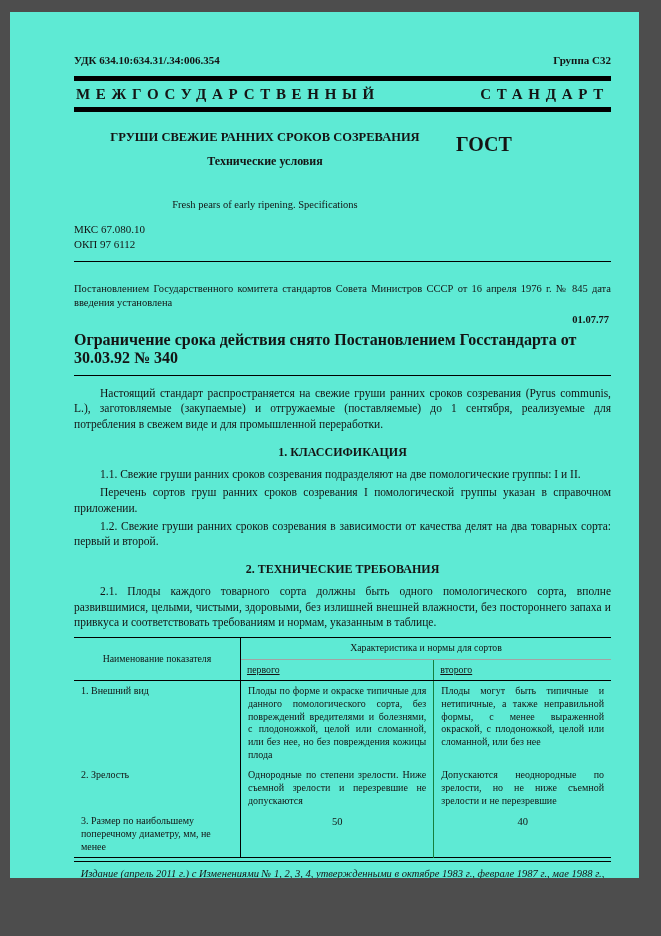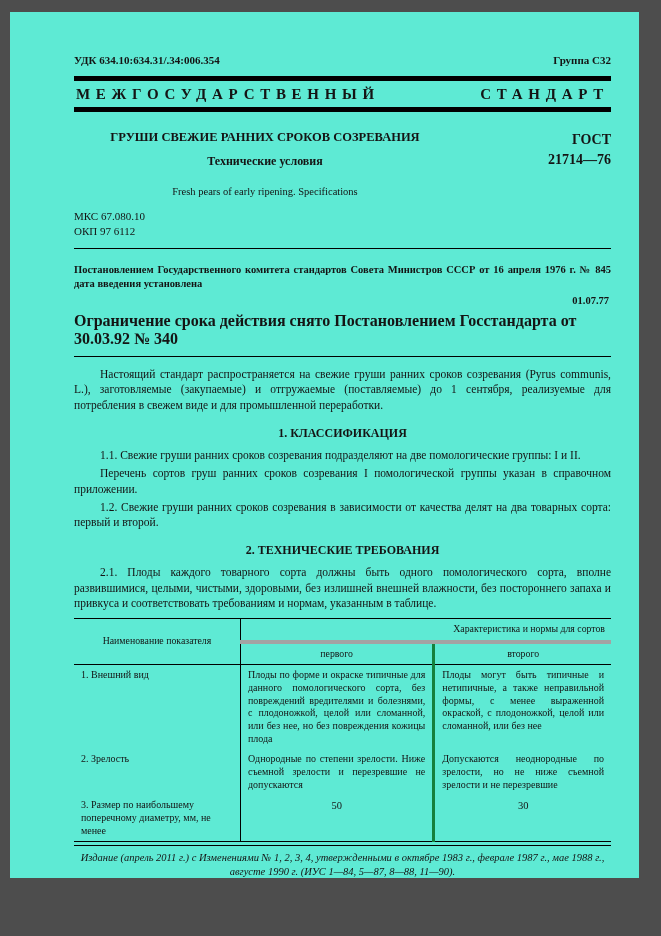--- a/index.html
+++ b/index.html
@@ -26,40 +26,40 @@
   .banner-text {
     font-weight: bold; font-size: 15px;
     padding: 5px 2px 4px 2px;
     text-align: justify; text-align-last: justify;
     letter-spacing: .38em;
   }
   .title-block { display: flex; margin-top: 16px; }
   .title-left { flex: 1; text-align: center; padding-top: 2px; }
   .doc-title { font-weight: bold; font-size: 12.5px; }
   .doc-subtitle { font-weight: bold; font-size: 12px; margin-top: 9px; }
-  .doc-title-en { font-size: 10.5px; margin-top: 17px; }
-  .gost-box { width: 155px; text-align: right; font-weight: bold; font-size: 14px; line-height: 1.45; padding-top: 2px; }
+  .doc-title-en { font-size: 10.5px; margin-top: 30px; }
+  .gost-box { width: 155px; text-align: left; font-weight: bold; font-size: 20px; line-height: 1.45; padding-top: 2px; }
   .codes { margin-top: 12px; font-size: 11px; line-height: 1.4; }
   .rule { border-top: 1px solid #000; margin-top: 8px; height: 0; }
-  .decree { font-weight: bold; font-size: 10.5px; margin-top: 14px; line-height: 1.4; text-align: justify; }
+  .decree { font-weight: normal; font-size: 10.5px; margin-top: 20px; line-height: 1.4; text-align: justify; }
   .date { font-weight: bold; font-size: 10.5px; text-align: right; margin-top: 3px; padding-right: 2px; }
   .limitation { font-weight: bold; font-size: 16px; margin-top: 6px; }
   .para { font-size: 11.5px; line-height: 1.33; text-align: justify; text-indent: 26px; margin-top: 3px; }
   .intro { margin-top: 10px; }
   .sec-heading { font-weight: bold; font-size: 12px; text-align: center; margin-top: 13px; margin-bottom: 7px; }
   table.req {
     width: 100%; border-collapse: collapse; margin-top: 7px;
     font-size: 10px; line-height: 1.27;
     border-top: 1.5px solid #000; border-bottom: 1px solid #000;
   }
   .req th { font-weight: normal; font-size: 9.8px; padding: 4px 6px; }
   .th-ind { border-right: 1px solid #000; border-bottom: 1px solid #000; text-align: center; vertical-align: middle; width: 31%; }
-  .th-span { border-bottom: 4px solid #a3a3a3; text-align: right; margin-left: 40px; }
-  .th-sub { border-bottom: 1px solid #000; text-align: center; width: 36%; }
-  .bl { border-left: 3px solid #15803d; }
+  .th-span { border-bottom: 1px solid #a3a3a3; text-align: center; margin-left: 40px; }
+  .th-sub { border-bottom: 1px solid #000; text-align: left; width: 36%; text-decoration: underline; }
+  .bl { border-left: 1px solid #15803d; }
   .req td { vertical-align: top; padding: 4px 7px; }
   .td-ind { border-right: 1px solid #000; text-align: left; padding-left: 9px; }
   .td-val { text-align: justify; }
   .td-num { text-align: center; vertical-align: middle; font-size: 10.5px; }
   .official-row { display: flex; justify-content: space-between; font-weight: bold; font-size: 11px; margin-top: 6px; }
   .footer-rule { border-top: 1px solid #000; margin-top: 3px; height: 0; }
   .edition-note { font-style: italic; font-size: 10.5px; text-align: center; margin-top: 5px; line-height: 1.3; padding: 0 6px; }
   .copyrights { text-align: right; font-size: 11px; margin-top: 4px; line-height: 1.35; padding-right: 2px; }
 </style>
 </head>
@@ -79,21 +79,20 @@
   </div>
 
   <div class="title-block">
     <div class="title-left">
       <div class="doc-title">ГРУШИ СВЕЖИЕ РАННИХ СРОКОВ СОЗРЕВАНИЯ</div>
       <div class="doc-subtitle">Технические условия</div>
       <div class="doc-title-en">Fresh pears of early ripening. Specifications</div>
     </div>
     <div class="gost-box">
       <div>ГОСТ</div>
-      <div>21714—76</div>
     </div>
   </div>
 
   <div class="codes">
     <div>МКС 67.080.10</div>
     <div>ОКП 97 6112</div>
   </div>
 
   <div class="rule"></div>
 
@@ -131,21 +130,21 @@
         <td class="td-val bl">Плоды могут быть типичные и нетипичные, а также неправильной формы, с менее выраженной окраской, с плодоножкой, целой или сломанной, или без нее</td>
       </tr>
       <tr>
         <td class="td-ind">2.  Зрелость</td>
         <td class="td-val">Однородные по степени зрелости. Ниже съемной зрелости и перезревшие не допускаются</td>
         <td class="td-val bl">Допускаются неоднородные по зрелости, но не ниже съемной зрелости и не перезревшие</td>
       </tr>
       <tr>
         <td class="td-ind">3.  Размер по наибольшему поперечному диаметру, мм, не менее</td>
         <td class="td-num">50</td>
-        <td class="td-num bl">30</td>
+        <td class="td-num bl">40</td>
       </tr>
     </tbody>
   </table>
 
 
   <div class="footer-rule"></div>
 
   <div class="edition-note">Издание (апрель 2011 г.) с Изменениями № 1, 2, 3, 4, утвержденными в октябре 1983 г., феврале 1987 г., мае 1988 г., августе 1990 г. (ИУС 1—84, 5—87, 8—88, 11—90).</div>
 
   <div class="copyrights">

